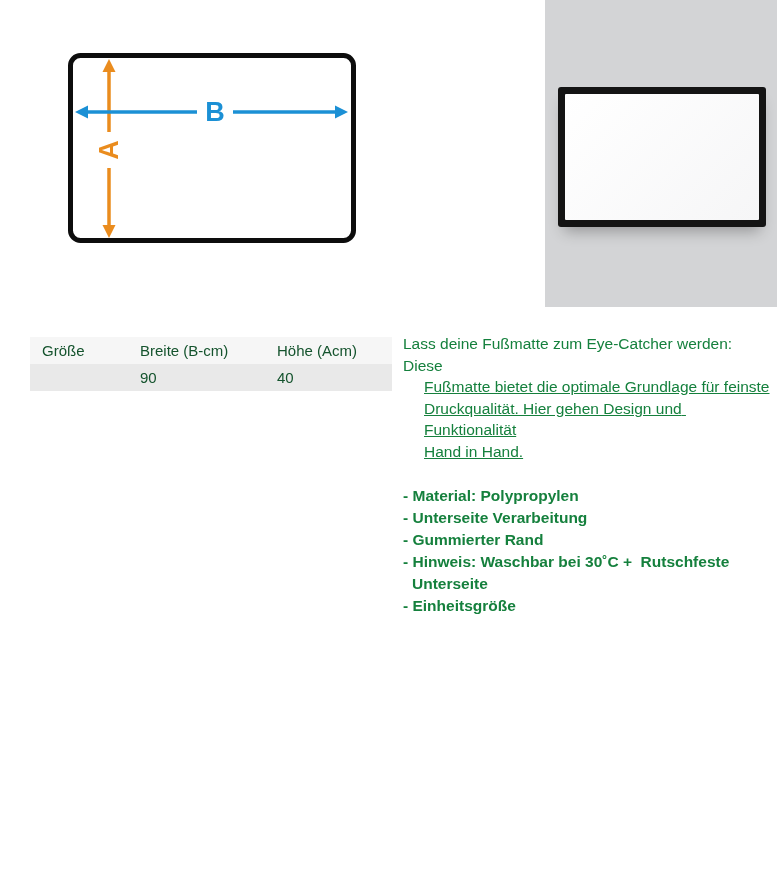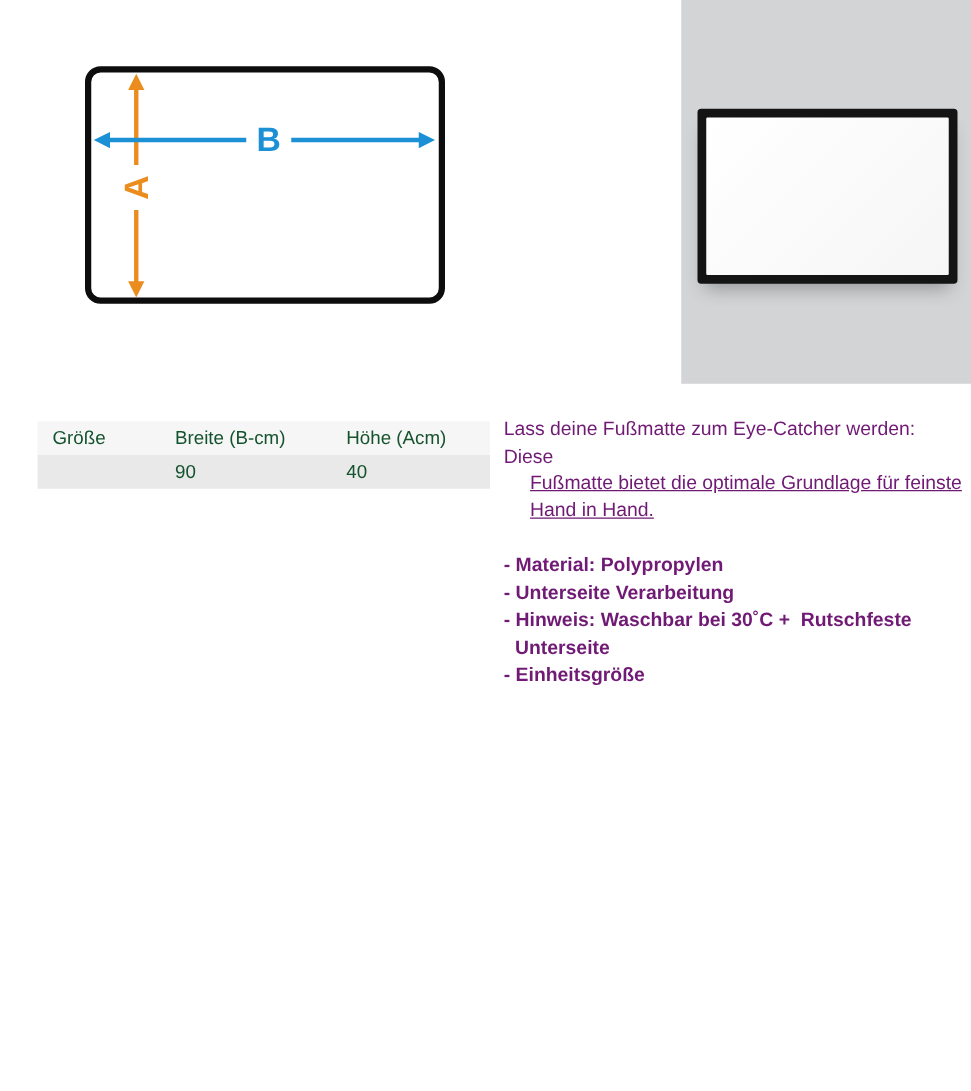--- a/index.html
+++ b/index.html
@@ -44,21 +44,21 @@
     align-items: center;
     height: 27px;
   }
   .size-table .t-head { background: #f6f6f6; }
   .size-table .t-body { background: #e9e9e9; }
   .size-table .cell:first-child { padding-left: 12px; }
 
   
   .desc-col {
     left: 403px; top: 333px; width: 372px;
-    color: #701a75;
+    color: #15803d;
     font-size: 15.5px;
   }
   .para .line {
     line-height: 21.5px;
     white-space: pre-wrap;
   }
   .para .line.cont { padding-left: 21px; text-decoration: underline; }
   .features { margin-top: 23px; font-weight: bold; }
   .features .line {
     line-height: 22px;
@@ -105,22 +105,24 @@
     <div class="cell"></div>
     <div class="cell">90</div>
     <div class="cell">40</div>
   </div>
 </div>
 
 <div class="abs desc-col">
   <div class="para">
     <div class="line">Lass deine Fußmatte zum Eye-Catcher werden: Diese</div>
     <div class="line cont">Fußmatte bietet die optimale Grundlage für feinste</div>
+    <div class="line cont">Druckqualität. Hier gehen Design und Funktionalität</div>
     <div class="line cont">Hand in Hand.</div>
   </div>
   <div class="features">
     <div class="line">- Material: Polypropylen</div>
     <div class="line">- Unterseite Verarbeitung</div>
+    <div class="line">- Gummierter Rand</div>
     <div class="line">- Hinweis: Waschbar bei 30˚C +  Rutschfeste</div>
     <div class="line wrap-indent">Unterseite</div>
     <div class="line">- Einheitsgröße</div>
   </div>
 </div>
 
 </body></html>

